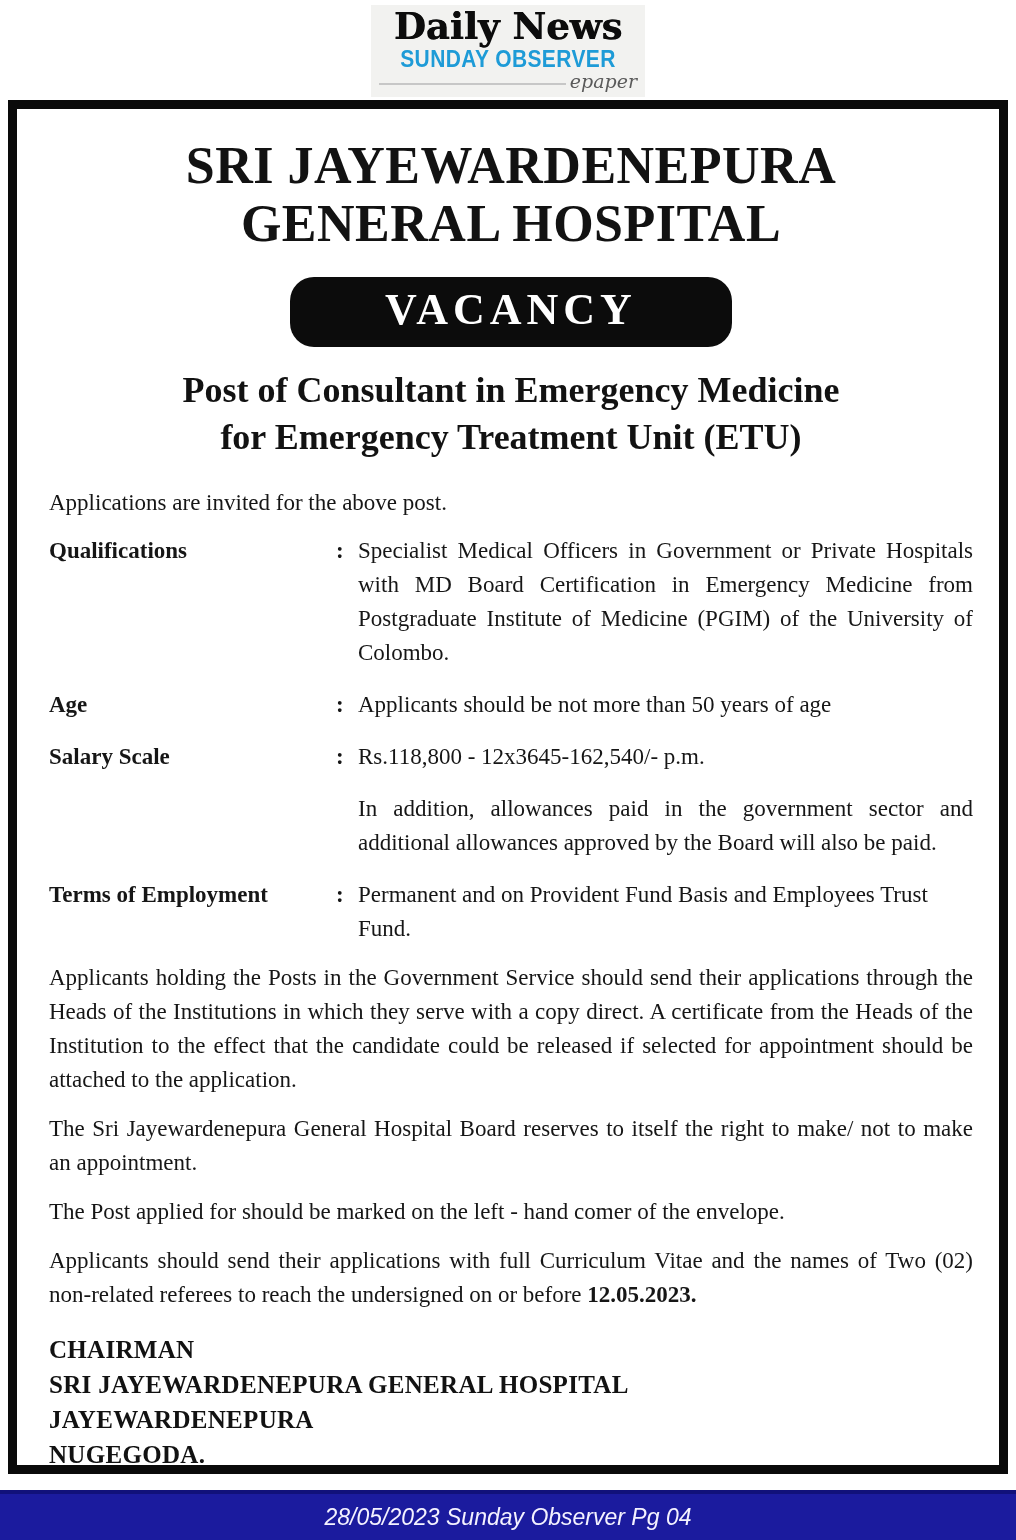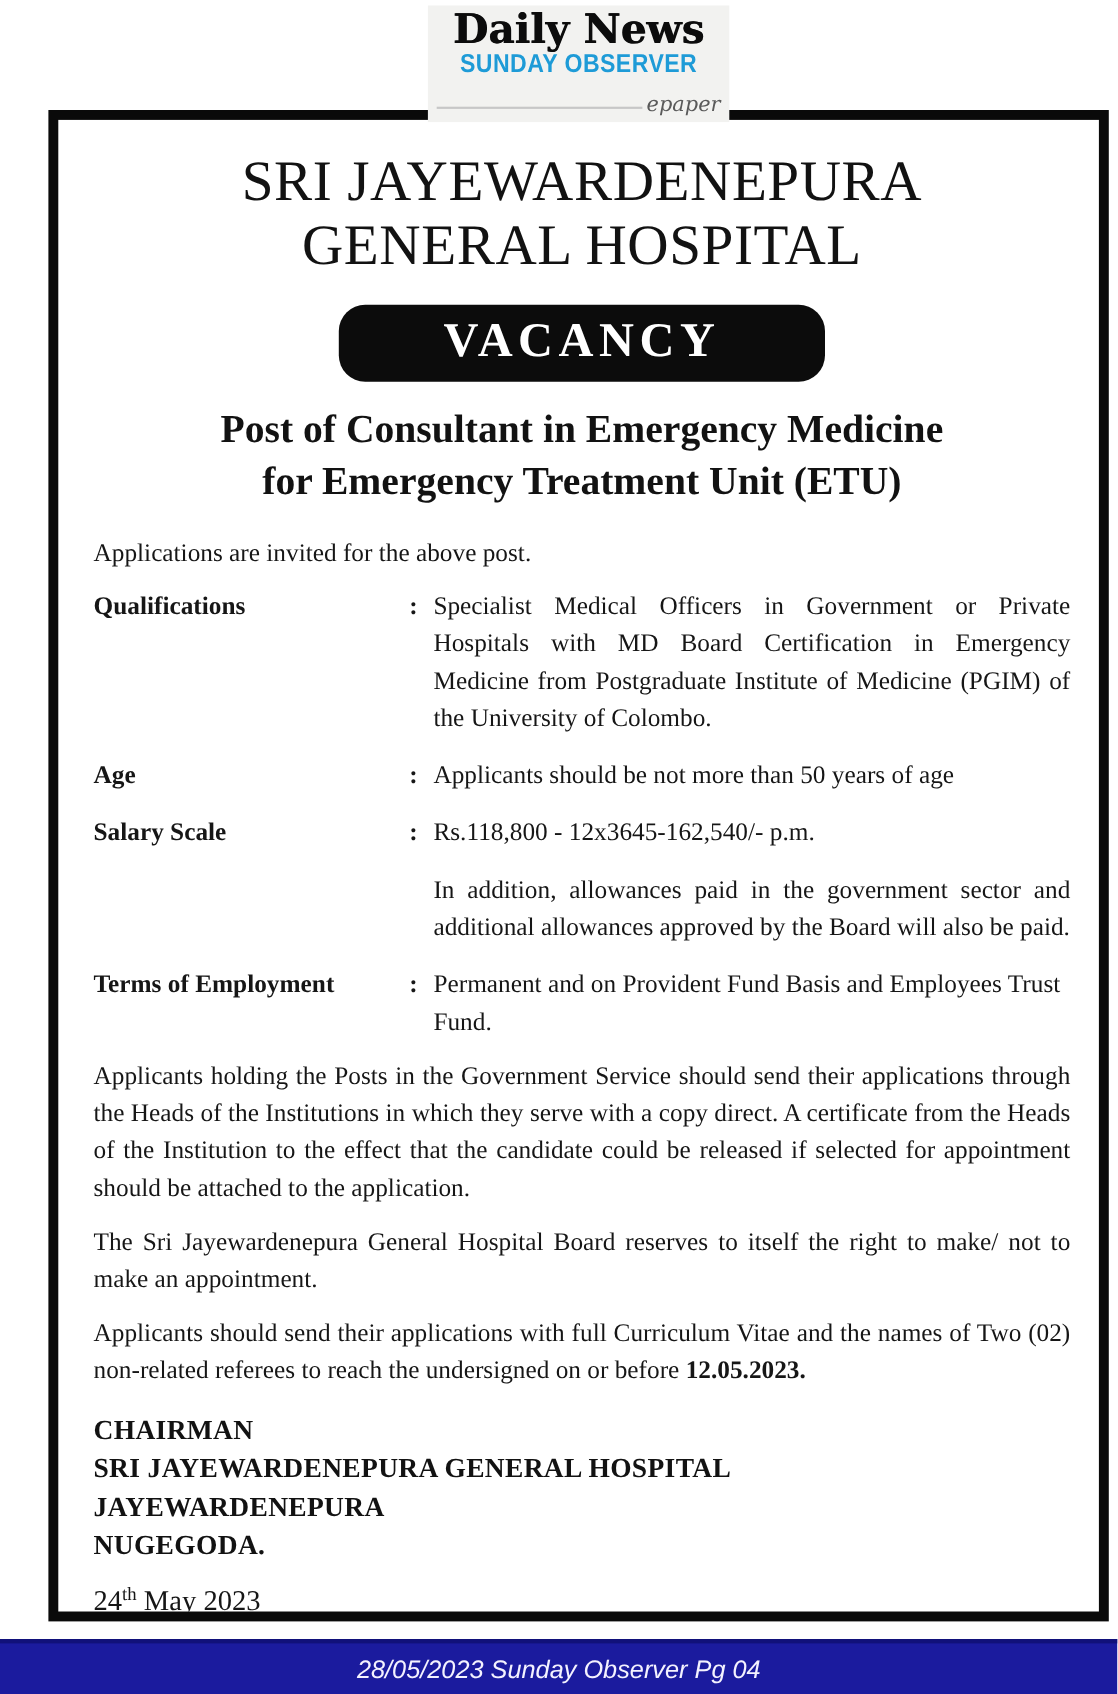--- a/index.html
+++ b/index.html
@@ -5,21 +5,20 @@
   * { box-sizing: border-box; }
   html, body { margin: 0; padding: 0; background: #ffffff; }
   .page {
     position: relative;
     width: 1016px;
     height: 1540px;
     background: #ffffff;
     font-family: "Liberation Serif", serif;
     color: #161616;
     overflow: hidden;
-    padding-left: 36px;
   }
 
   
   .masthead {
     height: 100px;
     display: flex;
     justify-content: center;
     align-items: flex-start;
     padding-top: 5px;
   }
@@ -45,21 +44,21 @@
     letter-spacing: 0.4px;
     text-align: center;
     color: #1e9bd7;
     margin-top: 1px;
     transform: scaleY(1.12);
   }
   .epaper-row {
     display: flex;
     align-items: flex-end;
     gap: 4px;
-    margin-top: 14px;
+    margin-top: 0;
   }
   .epaper-rule {
     flex: 1;
     height: 2px;
     background: #c7c7c7;
     margin-bottom: 7px;
   }
   .epaper-text {
     font-family: "DejaVu Serif", serif;
     font-style: italic;
@@ -75,21 +74,21 @@
     border: 9px solid #0a0a0a;
     background: #ffffff;
     padding: 16px 26px 0 32px;
     overflow: hidden;
   }
   .hospital-title {
     margin: 12px 0 0 0;
     text-align: center;
     font-size: 52px;
     line-height: 1.12;
-    font-weight: normal;
+    font-weight: bold;
     letter-spacing: 0.5px;
     color: #121212;
   }
   .badge {
     width: 442px;
     margin: 24px auto 0 auto;
     background: #0c0c0c;
     color: #ffffff;
     border-radius: 24px;
     text-align: center;
@@ -222,20 +221,21 @@
       <div class="dvalue">In addition, allowances paid in the government sector and additional allowances approved by the Board will also be paid.</div>
 
       <div class="dlabel">Terms of Employment</div>
       <div class="dcolon">:</div>
       <div class="dvalue nojust">Permanent and on Provident Fund Basis and Employees Trust Fund.</div>
 
     </div>
 
     <p class="bp">Applicants holding the Posts in the Government Service should send their applications through the Heads of the Institutions in which they serve with a copy direct. A certificate from the Heads of the Institution to the effect that the candidate could be released if selected for appointment should be attached to the application.</p>
     <p class="bp">The Sri Jayewardenepura General Hospital Board reserves to itself the right to make/ not to make an appointment.</p>
+    <p class="bp">The Post applied for should be marked on the left - hand comer of the envelope.</p>
     <p class="bp"><span>Applicants should send their applications with full Curriculum Vitae and the names of Two (02) non-related referees to reach the undersigned on or before </span><span class="deadline">12.05.2023.</span></p>
 
     <div class="signature">
       <div>CHAIRMAN</div>
       <div>SRI JAYEWARDENEPURA GENERAL HOSPITAL</div>
       <div>JAYEWARDENEPURA</div>
       <div>NUGEGODA.</div>
     </div>
 
     <div class="dateline"><span>24</span><sup>th</sup><span> May 2023</span></div>

